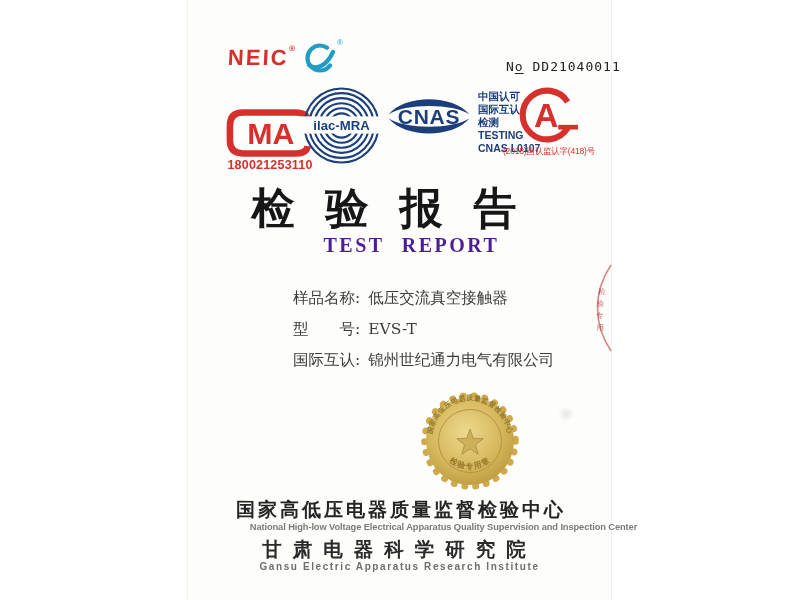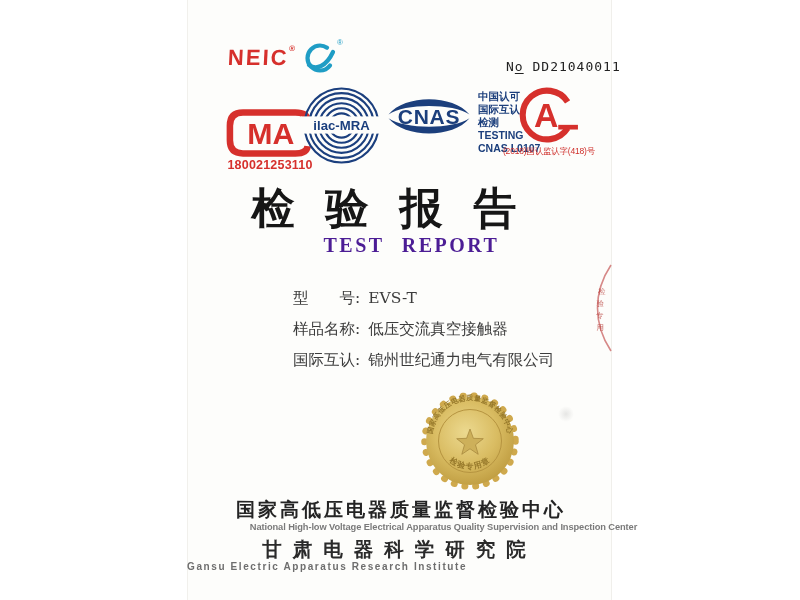--- a/index.html
+++ b/index.html
@@ -60,21 +60,21 @@
 
   
   .f-center-zh { position:absolute; left:187px; top:497px; width:425px; text-align:center;
                  font-size:19px; font-weight:bold; color:#242424; letter-spacing:3px;
                  padding-left:3px; }
   .f-center-en { position:absolute; left:187px; top:522px; width:425px; text-align:center;
                  font-size:9.3px; color:#7a7a7a; font-weight:bold; letter-spacing:-.1px;margin-left:44px; }
   .f-inst-zh { position:absolute; left:187px; top:536px; width:425px; text-align:center;
                font-size:19.5px; font-weight:bold; color:#2a2a2a; letter-spacing:11px;
                padding-left:0; }
-  .f-inst-en { position:absolute; left:187px; top:561px; width:425px; text-align:left;
+  .f-inst-en { position:absolute; left:187px; top:561px; width:425px; text-align:center;
                font-size:10px; color:#6e6e6e; font-weight:bold; letter-spacing:1.6px; }
 </style>
 </head>
 <body>
 
 <div id="canvas">
 
   <div class="paper"></div>
 
   <div class="neic"><span>NEIC</span><sup>®</sup></div>
@@ -134,22 +134,22 @@
       <text x="39" y="45" text-anchor="middle" font-size="36" font-weight="bold" fill="#d6302c" font-family="Liberation Sans, sans-serif">A</text>
       <path d="M52,45 L73,45" stroke="#d6302c" stroke-width="5"></path>
     </svg>
   </div>
   <div class="cal-caption">(2018)国认监认字(418)号</div>
 
   <div class="title-zh">检验报告</div>
   <div class="title-en">TEST REPORT</div>
 
   <div class="fields">
+    <div class="field-row"><span class="lbl">样品名称:</span><span>低压交流真空接触器</span></div>
     <div class="field-row"><span class="lbl">型　　号:</span><span>EVS-T</span></div>
-    <div class="field-row"><span class="lbl">样品名称:</span><span>低压交流真空接触器</span></div>
     <div class="field-row"><span class="lbl">国际互认:</span><span>锦州世纪通力电气有限公司</span></div>
   </div>
 
   <div class="seal">
     <svg viewBox="0 0 100 100" width="100" height="100">
       <defs>
         <radialGradient id="gg" cx="45%" cy="40%" r="65%">
           <stop offset="0%" stop-color="#ecd98f"></stop>
           <stop offset="55%" stop-color="#d9bc62"></stop>
           <stop offset="100%" stop-color="#bd9a3e"></stop>

